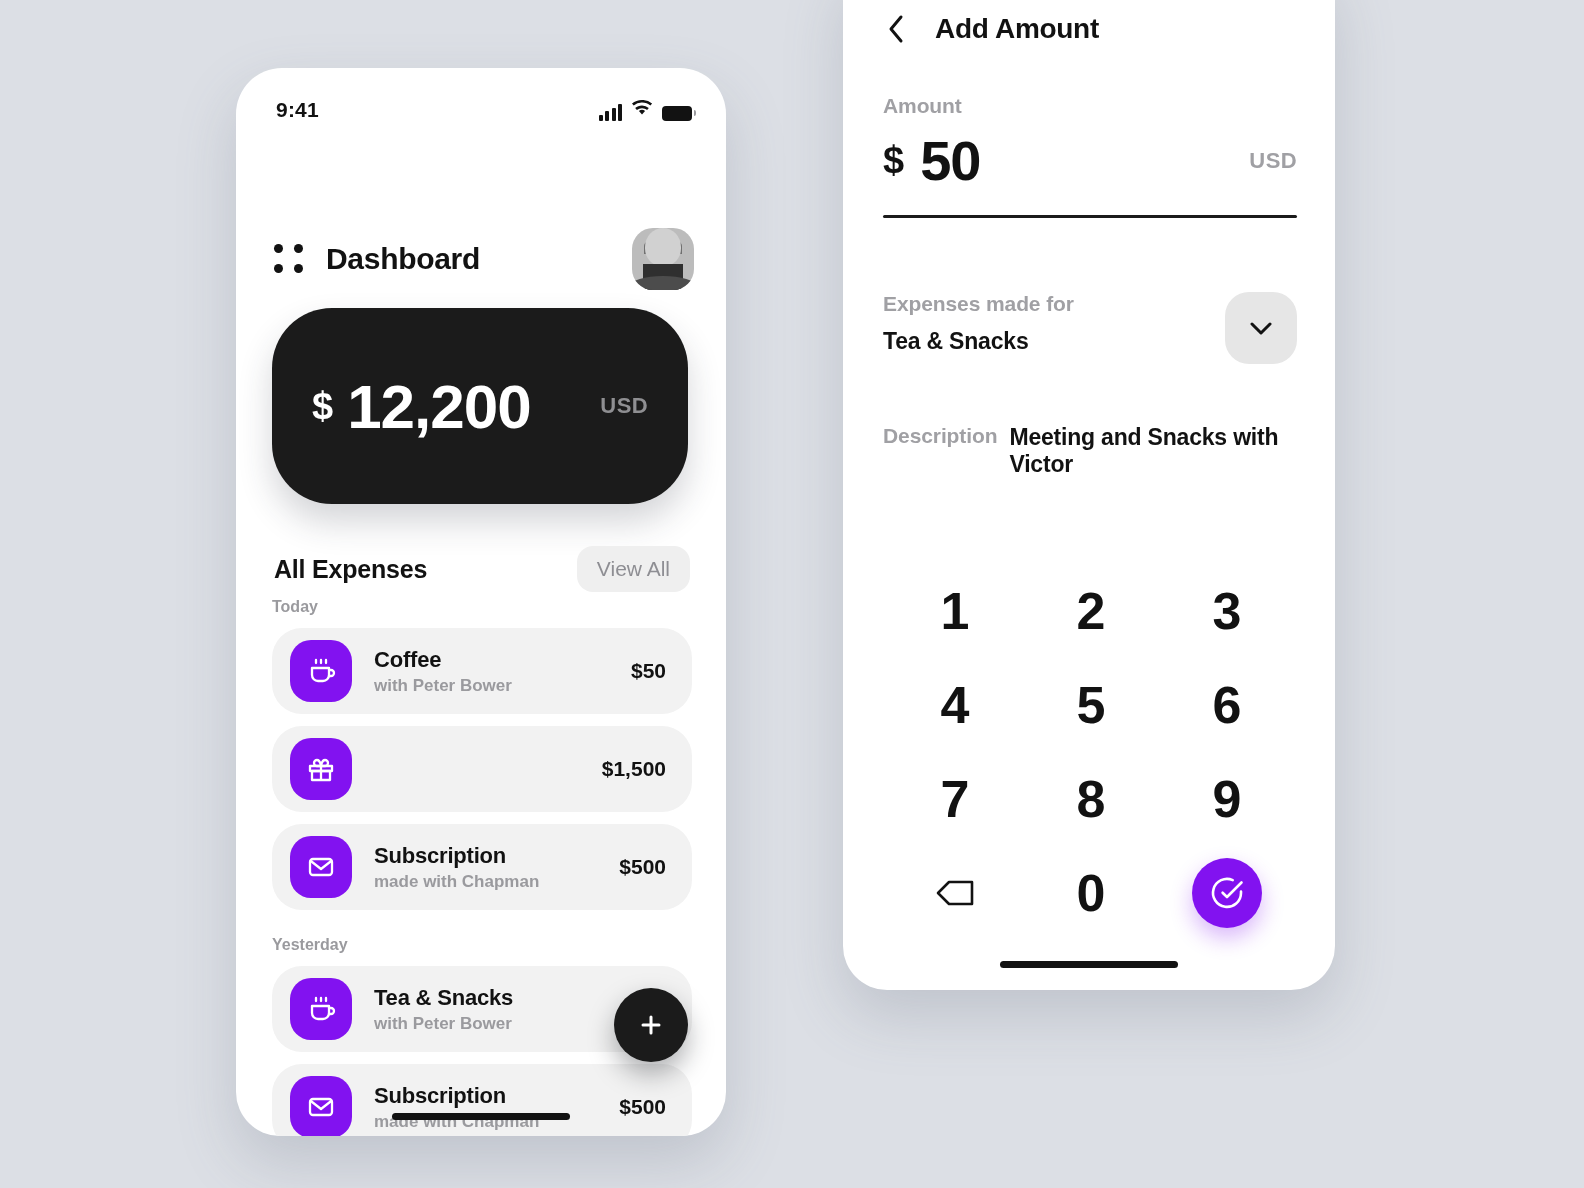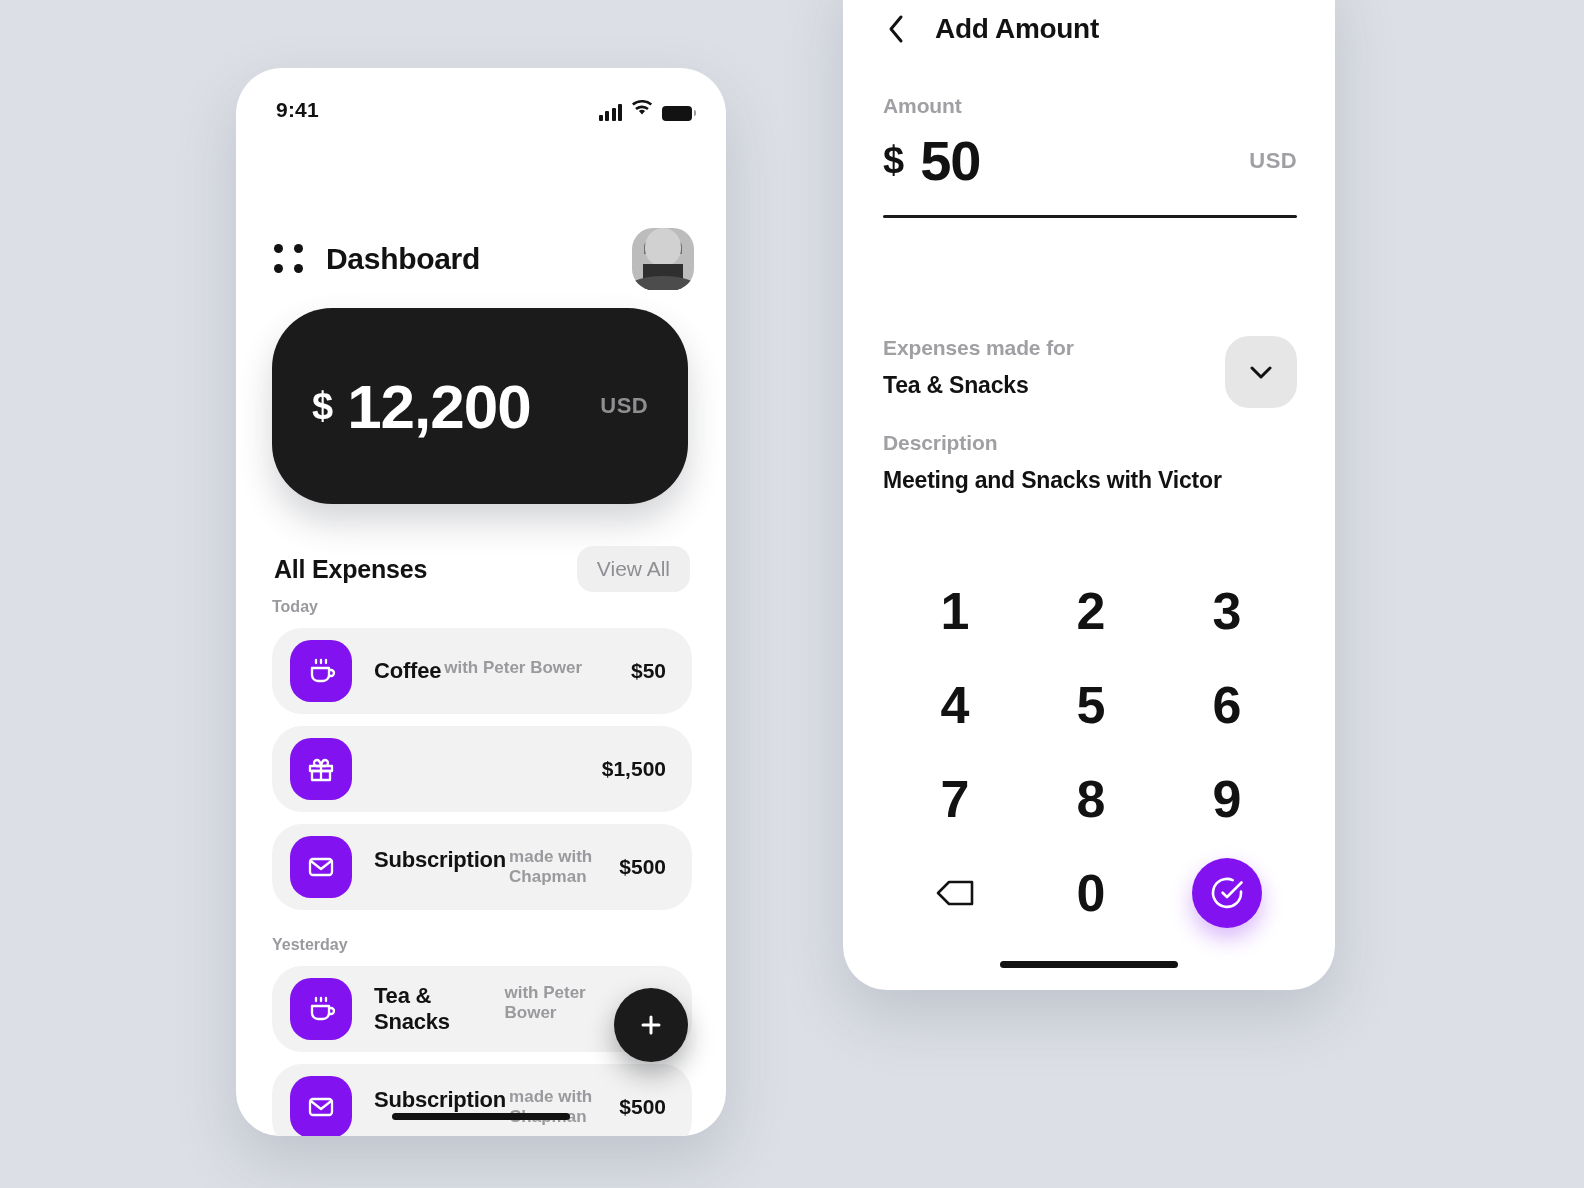--- a/index.html
+++ b/index.html
@@ -105,21 +105,21 @@
   .exp-row {
     display: flex; align-items: center;
     background: #f2f2f2; border-radius: 30px;
     padding: 16px 26px 16px 18px; margin-top: 12px; height: 86px;
   }
   .exp-icon {
     width: 62px; height: 62px; border-radius: 21px;
     background: #8212f0; display: flex; align-items: center; justify-content: center;
     flex: 0 0 auto; margin-right: 22px;
   }
-  .exp-txt { display: flex; flex-direction: row; gap: 3px; }
+  .exp-txt { display: flex; flex-direction: column; gap: 3px; }
   .exp-name { font-size: 22px; font-weight: bold; color: #121212; letter-spacing: -.2px; }
   .exp-sub { font-size: 17px; color: #9a9a9e; font-weight: bold; }
   .exp-amt { margin-left: auto; font-size: 21px; font-weight: bold; color: #121212; }
 
   .fab {
     position: absolute; left: 614px - 236px; left: 378px; top: 988px - 68px;
     top: 920px; width: 74px; height: 74px; border-radius: 50%;
     background: #1b1b1b; color: #fff; border: none; cursor: pointer;
     display: flex; align-items: center; justify-content: center;
     box-shadow: 0 12px 26px rgba(20,22,30,.34); z-index: 6;
@@ -149,29 +149,29 @@
   .nav-title { font-size: 28px; font-weight: bold; color: #121212; letter-spacing: -.3px; }
 
   .amount-block { position: absolute; top: 138px; left: 40px; right: 38px; }
   .field-label { font-size: 21px; color: #a0a0a4; font-weight: bold; letter-spacing: -.1px; }
   .amount-row { display: flex; align-items: center; margin-top: 10px; }
   .amt-dollar { font-size: 38px; font-weight: bold; color: #121212; margin-right: 16px; }
   .amt-value { font-size: 56px; font-weight: bold; color: #121212; letter-spacing: -1px; }
   .amt-cur { margin-left: auto; font-size: 22px; font-weight: bold; color: #a0a0a4; letter-spacing: .4px; }
   .amt-underline { margin-top: 22px; height: 3px; background: #1b1b1b; border-radius: 2px; }
 
-  .made-for { position: absolute; top: 336px; left: 40px; right: 38px; display: flex; align-items: flex-start; margin-top: 44px; }
+  .made-for { position: absolute; top: 336px; left: 40px; right: 38px; display: flex; align-items: flex-start; }
   .made-for-txt { display: flex; flex-direction: column; gap: 12px; }
   .value-strong { font-size: 23px; font-weight: bold; color: #121212; letter-spacing: -.2px; }
   .chev-btn {
     margin-left: auto; width: 72px; height: 72px; border-radius: 24px;
     background: #e6e6e6; border: none; cursor: pointer;
     display: flex; align-items: center; justify-content: center;
   }
-  .desc-block { position: absolute; top: 468px; left: 40px; right: 38px; display: flex; flex-direction: column; gap: 12px; margin-top: 7px; }
+  .desc-block { position: absolute; top: 468px; left: 40px; right: 38px; display: flex; flex-direction: row; gap: 12px; }
 
   .keypad {
     position: absolute; top: 608px; left: 44px; right: 40px;
     display: grid; grid-template-columns: repeat(3, 1fr);
     grid-template-rows: repeat(4, 94px); align-items: center; justify-items: center;
   }
   .key {
     background: none; border: none; cursor: pointer; font-family: inherit;
     font-size: 52px; font-weight: bold; color: #121212;
     width: 100%; height: 100%; display: flex; align-items: center; justify-content: center;

